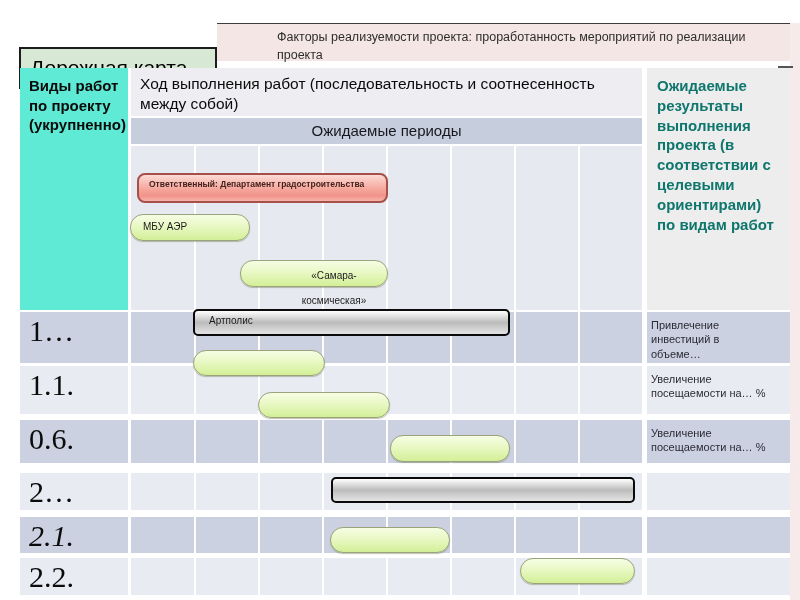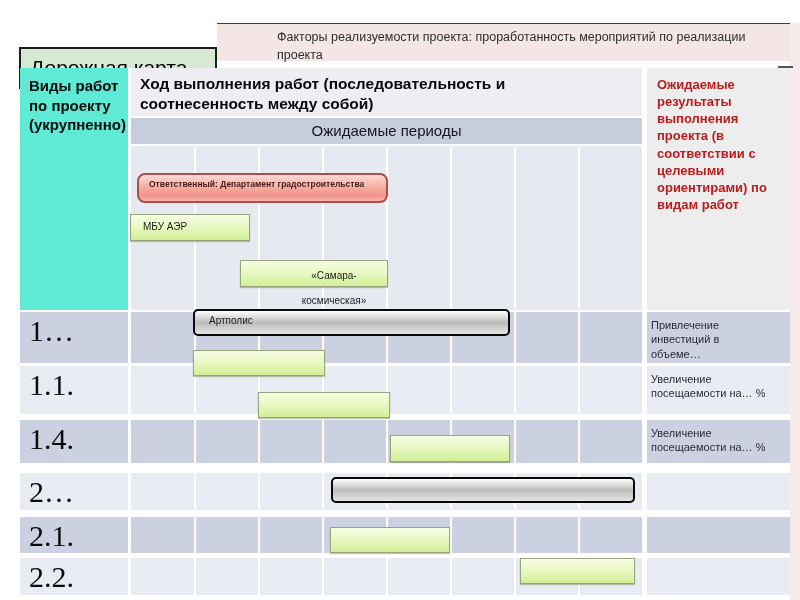--- a/index.html
+++ b/index.html
@@ -25,64 +25,64 @@
 
   .cell-work-types {
     position:absolute; left:20px; top:68px; width:111px; height:242px;
     background:#5eead4; box-sizing:border-box; padding:8px 4px 0 9px;
     font-weight:bold; font-size:15px; line-height:1.3; color:#0a0a0a;
     overflow-wrap:anywhere;
   }
   .progress-header {
     position:absolute; left:131px; top:68px; width:511px; height:48px;
     background:#ededf2; box-sizing:border-box; padding:6px 22px 0 9px;
-    font-weight:bold; font-size:15.5px; line-height:1.3; color:#0a0a0a;
+    font-weight:normal; font-size:15.5px; line-height:1.3; color:#0a0a0a;
   }
   .band {
     position:absolute; left:131px; top:118px; width:511px; height:26px;
     background:#c6cddc; text-align:center; font-size:15px; color:#16161e; line-height:26px;
   }
   .legend-area { position:absolute; left:131px; top:146px; width:511px; height:164px; background:#e7e9f0; z-index:1; }
   .results-header {
     position:absolute; left:647px; top:68px; width:143px; height:242px;
     background:#ecedec; box-sizing:border-box; padding:8px 8px 0 10px;
-    font-weight:bold; font-size:13px; line-height:1.32; color:#b91c1c;
+    font-weight:bold; font-size:15px; line-height:1.32; color:#0f766e;
   }
 
   .row { position:absolute; left:20px; width:770px; z-index:1; }
   .row.dark  { background:#cbd1e1; }
   .row.light { background:#e9ebf3; }
   .row-label {
     font-family:"Liberation Serif", "DejaVu Serif", serif;
     font-size:30px; line-height:1.12; color:#0b0b0b; padding:2px 0 0 9px;
   }
   .r1 { top:312px; height:51px; }
   .r2 { top:366px; height:48px; }
   .r3 { top:420px; height:43px; }
   .r4 { top:473px; height:37px; }
-  .r5 { top:517px; height:36px; }
+  .r5 { top:517px; height:36px;font-style:italic; }
   .r6 { top:558px; height:37px; }
 
   .vgap { position:absolute; top:68px; height:527px; background:#ffffff; z-index:2; }
   .vgap.g1 { left:128px; width:3px; }
   .vgap.g2 { left:642px; width:5px; }
   .gl { position:absolute; top:146px; width:2px; height:449px; background:#ffffff; z-index:2; }
   .gl.c1 { left:194px; } .gl.c2 { left:258px; } .gl.c3 { left:322px; }
   .gl.c4 { left:386px; } .gl.c5 { left:450px; } .gl.c6 { left:514px; } .gl.c7 { left:578px; }
 
   .result {
     position:absolute; left:651px; width:115px; z-index:3;
     font-size:11px; line-height:1.3; color:#2b2b36; padding-top:6px;
   }
   .res1 { top:312px; } .res2 { top:366px; } .res3 { top:420px; }
 
   .bar { position:absolute; box-sizing:border-box; z-index:5; }
   .bar.green {
     background:linear-gradient(180deg,#f6fde4 0%,#e9f8c4 45%,#d2ef97 100%);
-    border:1px solid #9aa37b; border-radius:0;
+    border:1px solid #9aa37b; border-radius:13px;
     box-shadow:0 1px 1px rgba(110,120,80,0.45);
   }
   .bar.pink {
     background:linear-gradient(180deg,#fcdbd5 0%,#f5a69b 55%,#f1938a 80%,#f8b4aa 100%);
     border:2px solid #a5504b; border-radius:8px;
     font-size:8.5px; font-weight:bold; color:#46201c;
     padding:4px 8px 0 10px; line-height:1.3;
   }
   .bar.gray {
     background:linear-gradient(180deg,#ffffff 0%,#bcbcbc 50%,#e3e3e3 100%);
@@ -132,21 +132,21 @@
     <span>Ожидаемые результаты выполнения проекта (в соответствии с целевыми ориентирами) по видам работ</span>
   </div>
 
   <div class="row dark r1">
     <div class="row-label">1…</div>
   </div>
   <div class="row light r2">
     <div class="row-label">1.1.</div>
   </div>
   <div class="row dark r3">
-    <div class="row-label">1.4.</div>
+    <div class="row-label">0.6.</div>
   </div>
   <div class="row light r4">
     <div class="row-label">2…</div>
   </div>
   <div class="row dark r5">
     <div class="row-label">2.1.</div>
   </div>
   <div class="row light r6">
     <div class="row-label">2.2.</div>
   </div>

